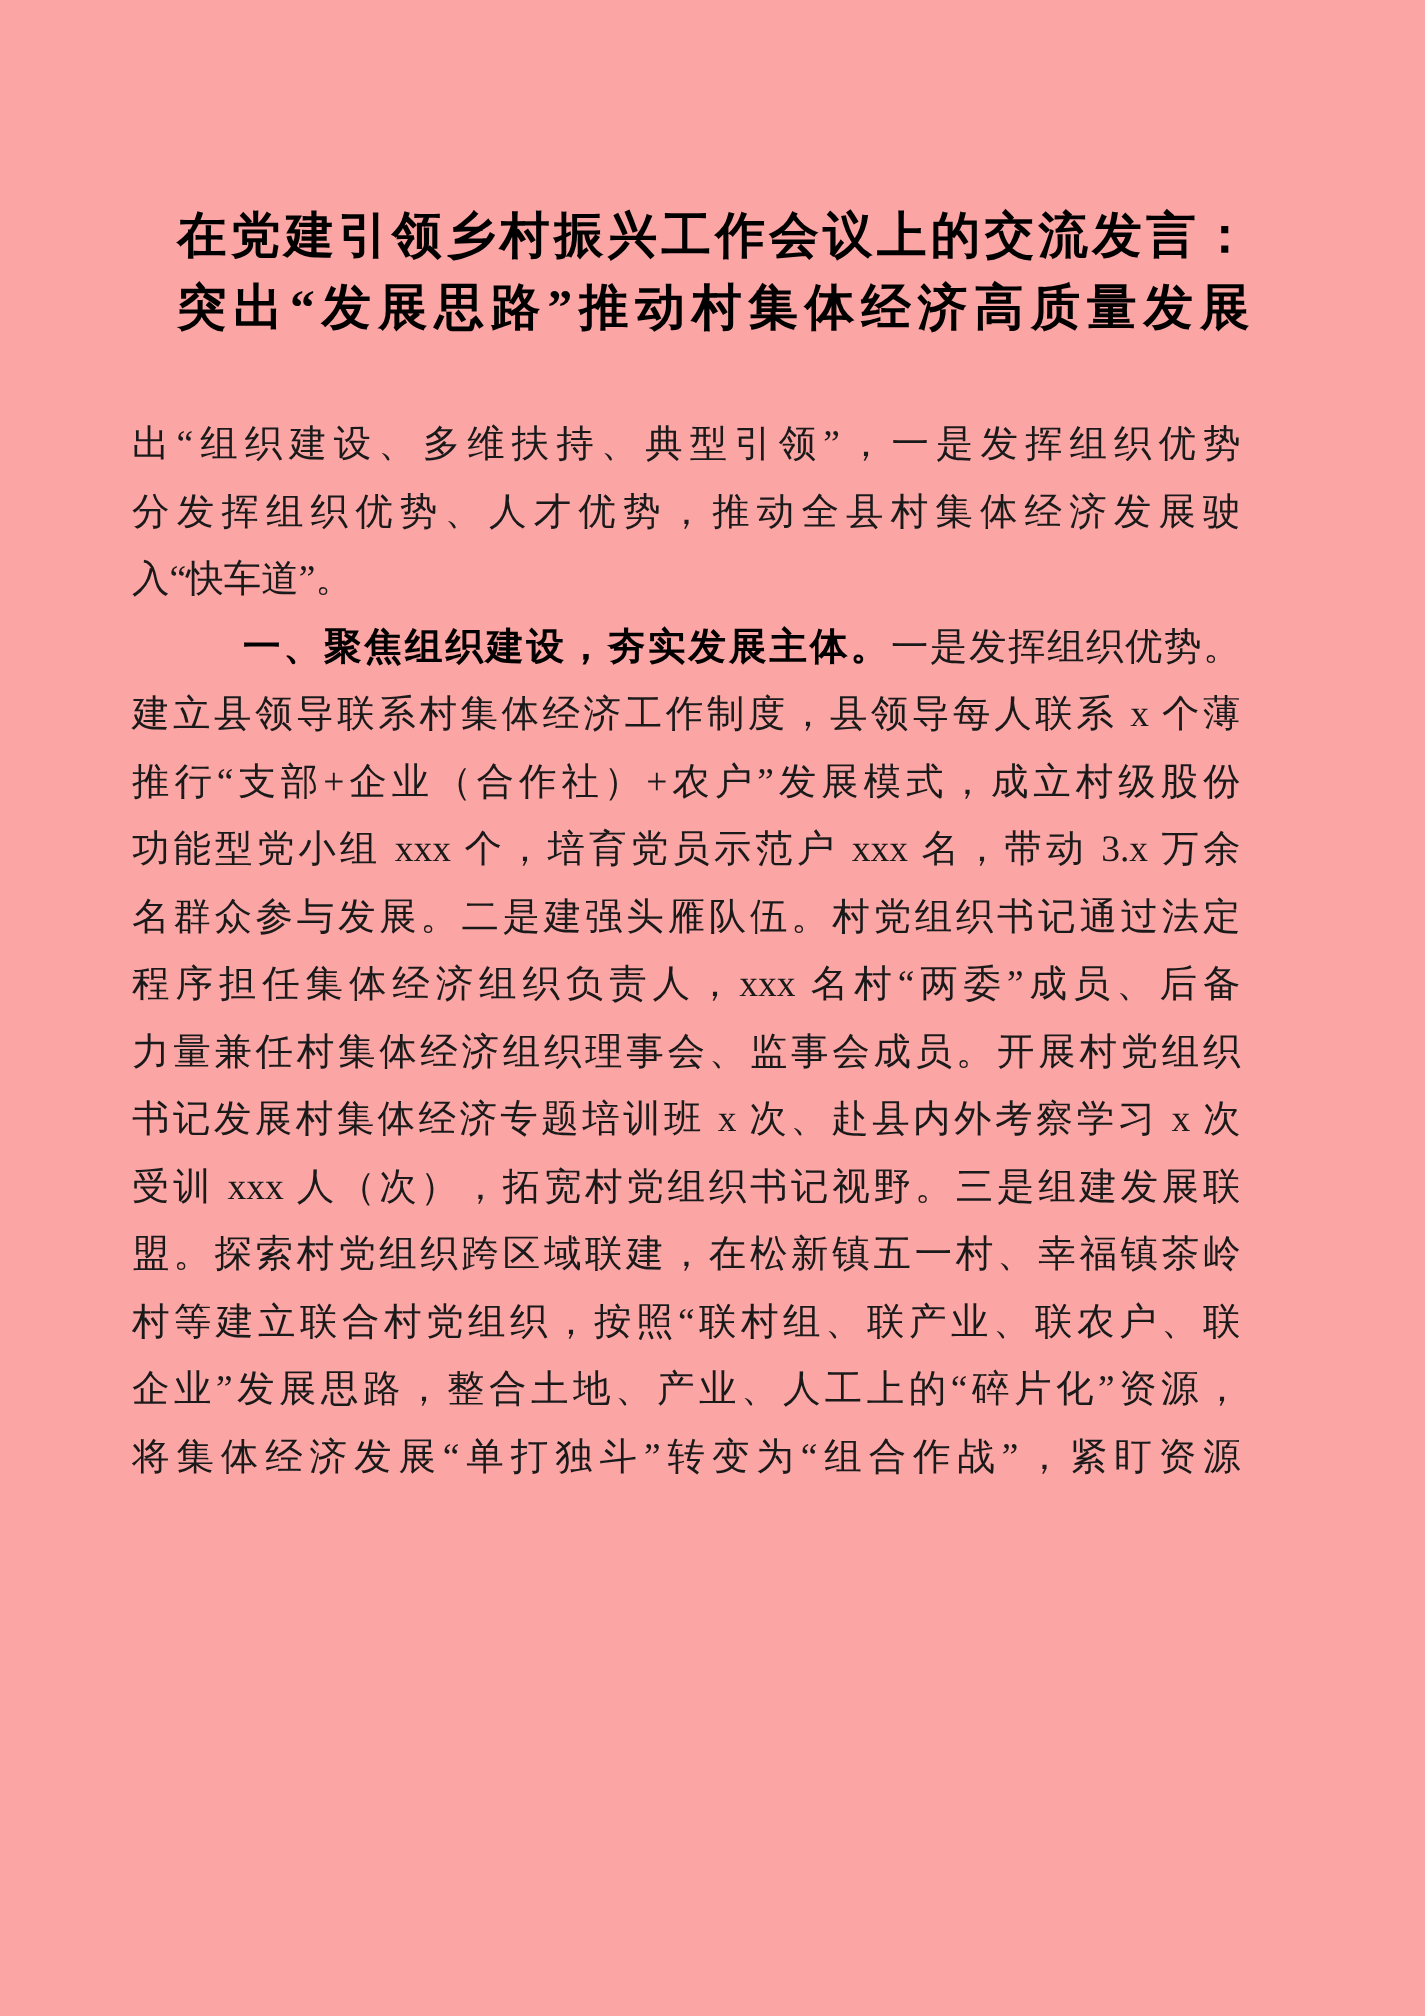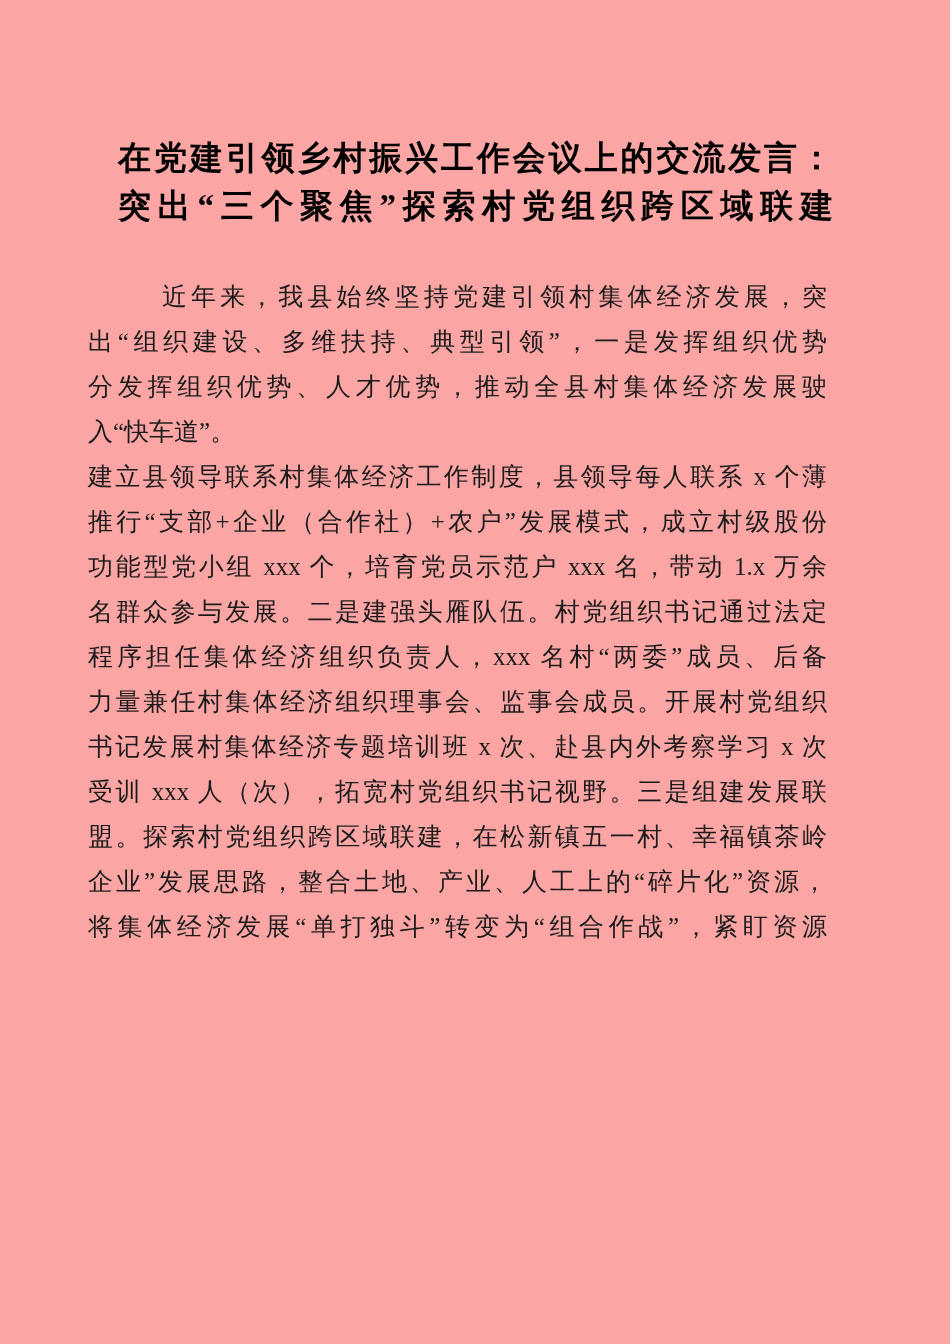--- a/index.html
+++ b/index.html
@@ -65,37 +65,38 @@
     color: #000000;
     letter-spacing: 1px;
   }
 </style>
 </head>
 <body>
 
 <div class="page">
   <h1 class="doc-title">
     <span class="title-line">在党建引领乡村振兴工作会议上的交流发言：</span>
-    <span class="title-line">突出“三个聚焦”探索村党组织跨区域联建</span>
+    <span class="title-line">突出“发展思路”推动村集体经济高质量发展</span>
   </h1>
 
   <div class="doc-body">
       <div>
-        <div class="text-line indent"><span class="seg-normal">近年来，我县始终坚持党建引领村集体经济发展，突</span></div>
         <div class="text-line"><span class="seg-normal">出“组织建设、多维扶持、典型引领”，一是发挥组织优势</span></div>
         <div class="text-line"><span class="seg-normal">分发挥组织优势、人才优势，推动全县村集体经济发展驶</span></div>
         <div class="text-line short"><span class="seg-normal">入“快车道”。</span></div>
       </div>
       <div>
+        <div class="text-line indent"><span class="seg-bold">一、聚焦组织建设，夯实发展主体。</span><span class="seg-normal">一是发挥组织优势。</span></div>
         <div class="text-line"><span class="seg-normal">建立县领导联系村集体经济工作制度，县领导每人联系 x 个薄</span></div>
         <div class="text-line"><span class="seg-normal">推行“支部+企业（合作社）+农户”发展模式，成立村级股份</span></div>
-        <div class="text-line"><span class="seg-normal">功能型党小组 xxx 个，培育党员示范户 xxx 名，带动 1.x 万余</span></div>
+        <div class="text-line"><span class="seg-normal">功能型党小组 xxx 个，培育党员示范户 xxx 名，带动 3.x 万余</span></div>
         <div class="text-line"><span class="seg-normal">名群众参与发展。二是建强头雁队伍。村党组织书记通过法定</span></div>
         <div class="text-line"><span class="seg-normal">程序担任集体经济组织负责人，xxx 名村“两委”成员、后备</span></div>
         <div class="text-line"><span class="seg-normal">力量兼任村集体经济组织理事会、监事会成员。开展村党组织</span></div>
         <div class="text-line"><span class="seg-normal">书记发展村集体经济专题培训班 x 次、赴县内外考察学习 x 次</span></div>
         <div class="text-line"><span class="seg-normal">受训 xxx 人（次），拓宽村党组织书记视野。三是组建发展联</span></div>
         <div class="text-line"><span class="seg-normal">盟。探索村党组织跨区域联建，在松新镇五一村、幸福镇茶岭</span></div>
+        <div class="text-line"><span class="seg-normal">村等建立联合村党组织，按照“联村组、联产业、联农户、联</span></div>
         <div class="text-line"><span class="seg-normal">企业”发展思路，整合土地、产业、人工上的“碎片化”资源，</span></div>
         <div class="text-line"><span class="seg-normal">将集体经济发展“单打独斗”转变为“组合作战”，紧盯资源</span></div>
       </div>
     </div>
 </div>
 
 </body></html>

